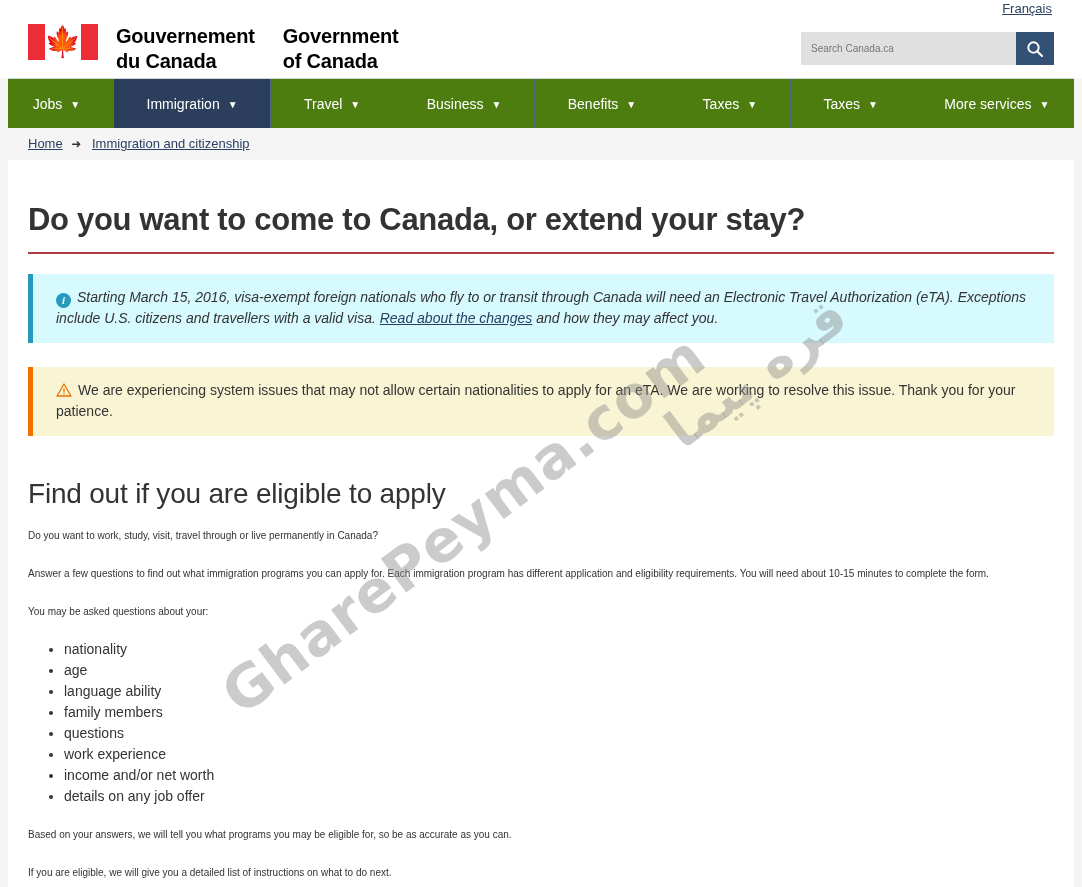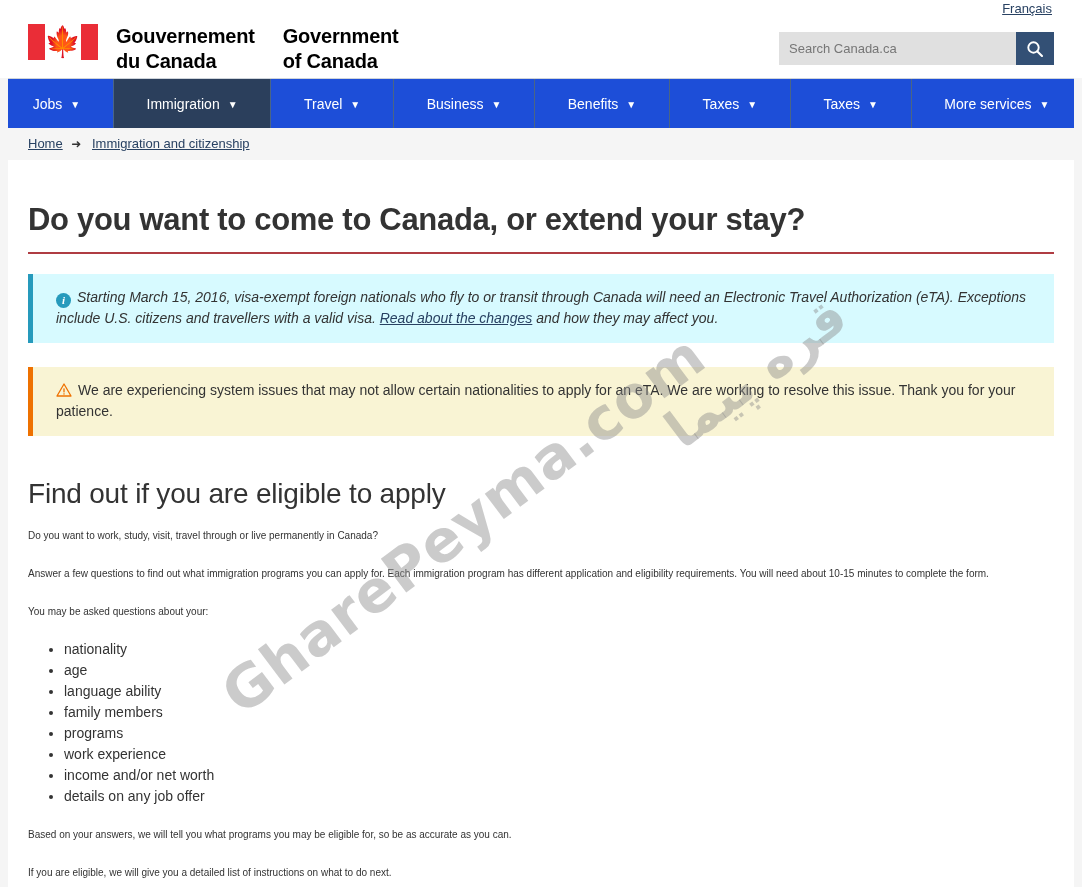--- a/index.html
+++ b/index.html
@@ -80,21 +80,21 @@
     font-weight: bold;
     color: #000;
     letter-spacing: -0.2px;
   }
   .wordmark .col { margin-right: 28px; }
   .wordmark .col:last-child { margin-right: 0; }
 
   
   .nav {
     display: flex;
-    background: #1d4ed8;
+    background: #4d7c0f;
     height: 50px;
     border-top: 1px solid #ced4da;
   }
   .nav-item {
     flex: 1 1 auto;
     display: flex; align-items: center; justify-content: center;
     color: #ffffff;
     font-size: 14px;
     border-right: 1px solid #4a6party;
     border-right: 1px solid #4a6585;
@@ -216,26 +216,26 @@
   }
 
   
   .search-wrap {
     position: absolute;
     right: 28px; top: 32px;
     display: flex;
     height: 33px;
   }
   .search-input {
-    width: 237px;
+    width: 215px;
     height: 33px;
     border: none;
     background: #e0e0e0;
     padding: 0 10px;
-    font-size: 13px;
+    font-size: 10px;
     color: #6b6b6b;
     font-family: "Liberation Sans", sans-serif;
     outline: none;
   }
   .search-input::placeholder { color: #767676; }
   .search-btn {
     width: 38px; height: 33px;
     background: #335075;
     border: none;
     cursor: pointer;
@@ -381,21 +381,21 @@
 
     <p class="body-text">Answer a few questions to find out what immigration programs you can apply for. Each immigration program has different application and eligibility requirements. You will need about 10-15 minutes to complete the form.</p>
 
     <p class="body-text">You may be asked questions about your:</p>
 
     <ul class="check-list">
       <li>nationality</li>
       <li>age</li>
       <li>language ability</li>
       <li>family members</li>
-      <li>programs</li>
+      <li>questions</li>
       <li>work experience</li>
       <li>income and/or net worth</li>
       <li>details on any job offer</li>
     </ul>
 
     <p class="body-text">Based on your answers, we will tell you what programs you may be eligible for, so be as accurate as you can.</p>
 
     <p class="body-text">If you are eligible, we will give you a detailed list of instructions on what to do next.</p>
 
   </div>

